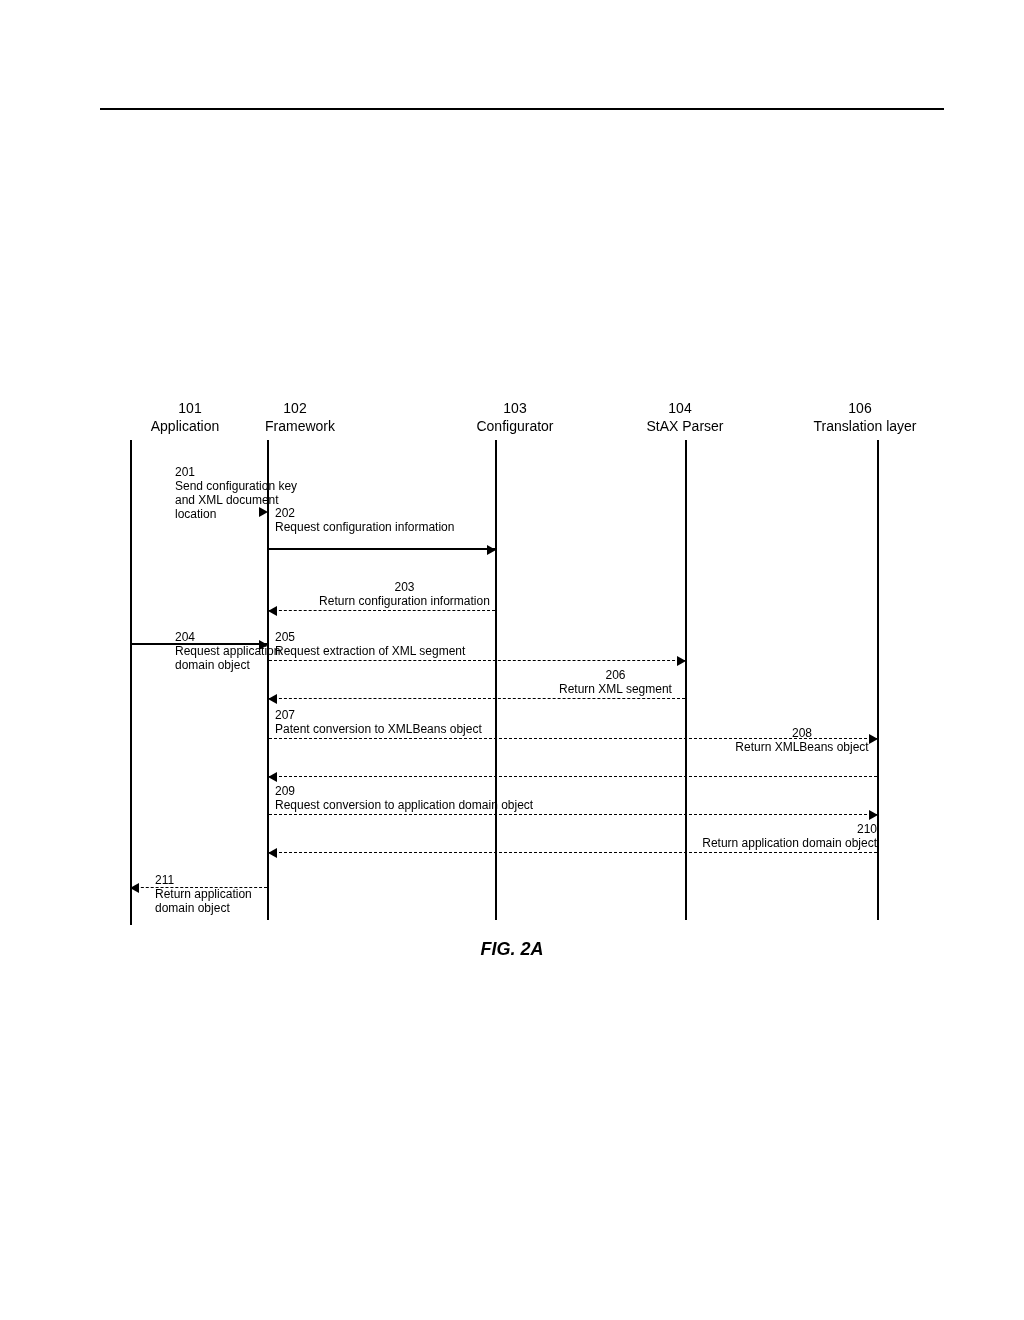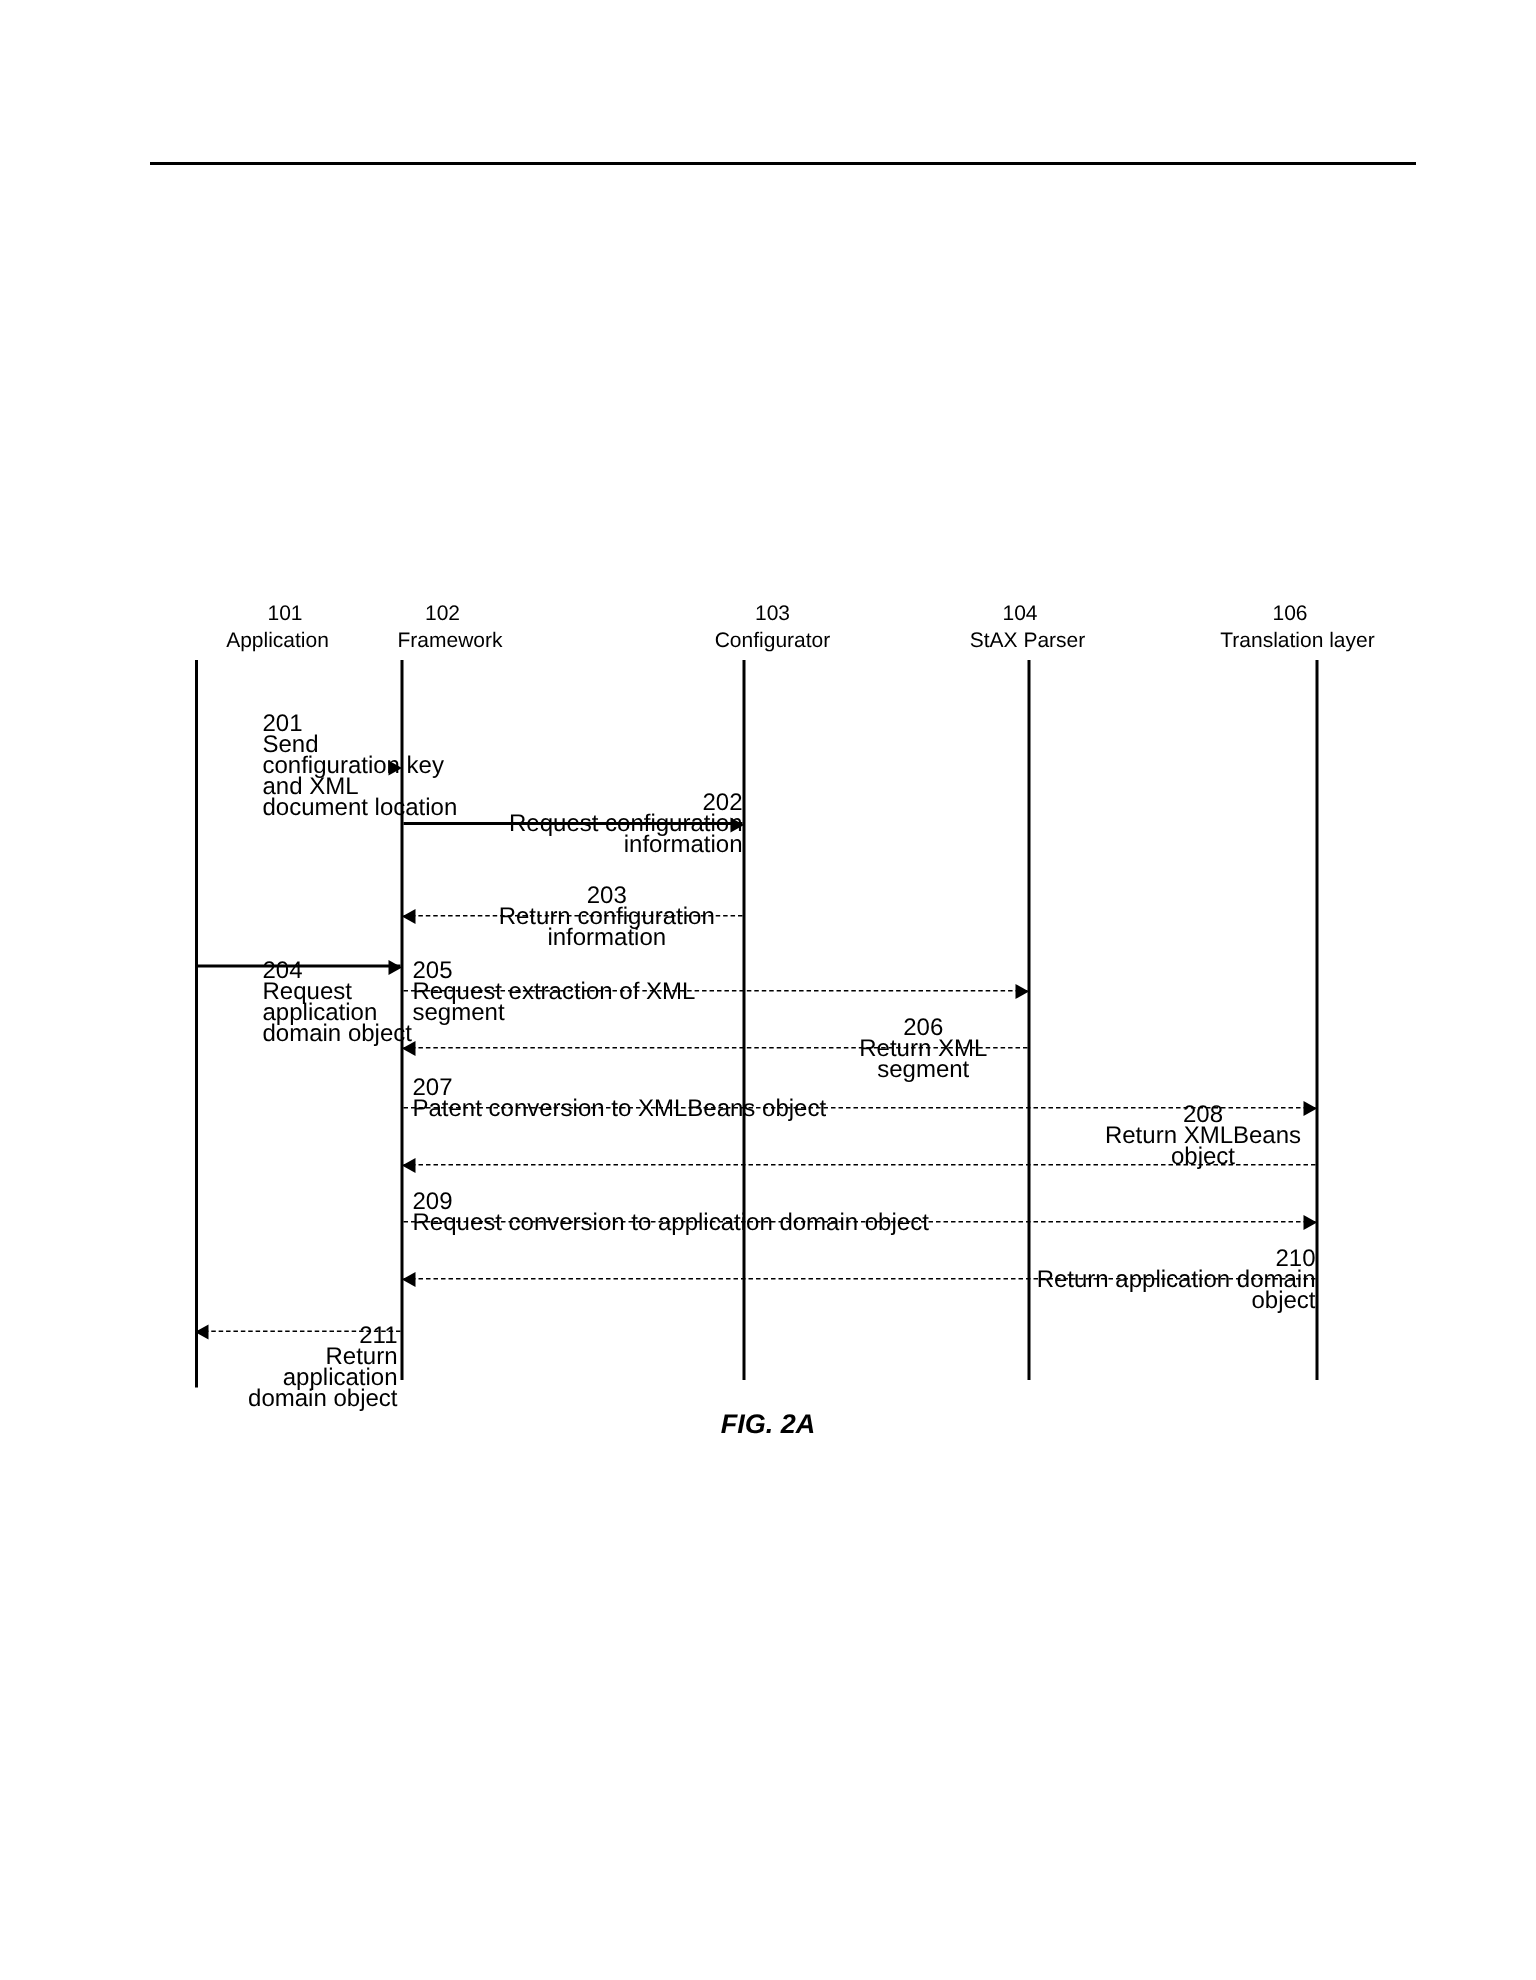--- a/index.html
+++ b/index.html
@@ -56,23 +56,22 @@
   }
   .lifeline {
     position: absolute;
     top: 40px;
     width: 2px;
     background: #000;
     height: 480px;
   }
   .msg {
     position: absolute;
-    font-size: 16px;
+    font-size: 12px;
     line-height: 14px;
-    margin-top: 11px;
   }
   .msg .num { display: block; }
   .arrow {
     position: absolute;
     height: 0;
   }
   .arrow.solid {
     border-top: 2px solid #000;
   }
   .arrow.dashed {
@@ -137,21 +136,21 @@
     <div class="lifeline" style="left:747px;"></div>
 
     <div class="msg" style="left:45px;top:65px;width:130px;">
       <span class="num">201</span>
       <span>Send configuration key and XML document location</span>
     </div>
     <div class="arrow solid" style="left:137px;top:110px;width:0px;height:0">
       <span class="head-right" style="top:-5px;right:-1px"></span>
     </div>
 
-    <div class="msg" style="left:145px;top:118px;width:220px;text-align:right;">
+    <div class="msg" style="left:145px;top:106px;width:220px;">
       <span class="num">202</span>
       <span>Request configuration information</span>
     </div>
     <div class="arrow solid" style="left:139px;top:148px;width:226px;">
       <span class="head-right"></span>
     </div>
 
     <div class="msg" style="left:182px;top:180px;width:185px;text-align:center;">
       <span class="num">203</span>
       <span>Return configuration information</span>
@@ -209,21 +208,21 @@
     </div>
 
     <div class="msg" style="left:547px;top:422px;width:200px;text-align:right;">
       <span class="num">210</span>
       <span>Return application domain object</span>
     </div>
     <div class="arrow dashed" style="left:139px;top:452px;width:608px;">
       <span class="head-left"></span>
     </div>
 
-    <div class="msg" style="left:25px;top:473px;width:110px;text-align:right;">
+    <div class="msg" style="left:25px;top:473px;width:110px;">
       <span class="num">211</span>
       <span>Return application domain object</span>
     </div>
     <div class="arrow dashed" style="left:1px;top:487px;width:136px;">
       <span class="head-left"></span>
     </div>
 
   </div>
 
   <div class="fig-caption">FIG. 2A</div>

